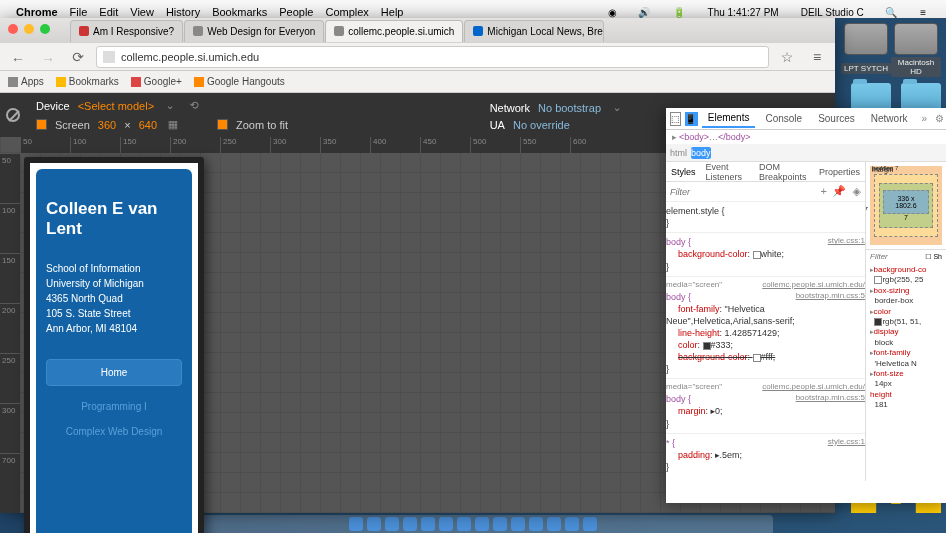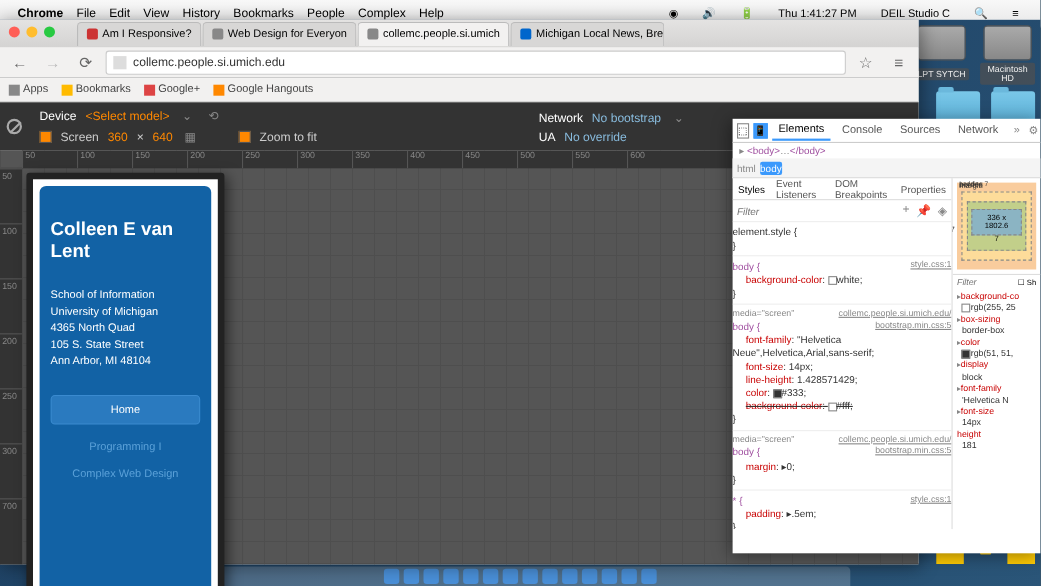--- a/index.html
+++ b/index.html
@@ -6,21 +6,21 @@
 body { background: #2b5876; width: 946px; height: 533px; overflow: hidden; position: relative; }
 
 
 .mac-menubar { background: linear-gradient(#f8f8f8,#e8e8e8); height: 18px; display: flex; align-items: center; font-size: 11px; padding: 12px 8px; border-bottom: 1px solid #ccc; }
 .mac-menubar .apple { margin-right: 8px; }
 .mac-menubar span { margin-right: 12px; cursor: default; }
 .mac-menubar .right { margin-left: auto; display: flex; align-items: center; gap: 10px; font-size: 10px; }
 
 
 .desktop { position: absolute; top: 18px; left: 0; right: 0; bottom: 0; background: linear-gradient(135deg, #1a3a5c, #2a5578); }
-.desktop-icons { position: absolute; right: 5px; top: 5px; display: flex; gap: 10px; }
+.desktop-icons { position: absolute; right: 5px; top: 5px; display: flex; }
 .desktop-icon { width: 50px; text-align: center; }
 .desktop-icon .icon-img { width: 44px; height: 32px; background: #888; border-radius: 4px; margin: 0 auto 2px; border: 1px solid #555; background: linear-gradient(#aaa,#888); }
 .desktop-icon .icon-label { font-size: 8px; color: #eee; background: rgba(80,80,80,.7); padding: 1px 3px; border-radius: 2px; display: inline-block; }
 .desktop-folders { position: absolute; right: 5px; top: 65px; display: flex; gap: 10px; }
 .folder { width: 40px; height: 30px; background: linear-gradient(#7ac7e8,#5ab0d8); border-radius: 3px; position: relative; }
 .folder::before { content:''; position: absolute; top: -4px; left: 2px; width: 14px; height: 5px; background: #6bb8dc; border-radius: 2px 2px 0 0; }
 
 
 .m-logo { position: absolute; right: 5px; bottom: 20px; width: 90px; height: 60px; }
 .m-logo .m-shape { width: 100%; height: 100%; background: #ffcb05; clip-path: polygon(0% 100%, 0% 20%, 18% 20%, 18% 0%, 35% 0%, 50% 50%, 65% 0%, 82% 0%, 82% 20%, 100% 20%, 100% 100%, 72% 100%, 72% 80%, 68% 80%, 68% 45%, 55% 85%, 45% 85%, 32% 45%, 32% 80%, 28% 80%, 28% 100%); }
@@ -364,21 +364,20 @@
           <div><span class="css-link">style.css:1</span><span class="css-selector">body {</span></div>
           <div><span class="css-prop">background-color</span>: <span class="css-swatch" style="background:#fff"></span><span class="css-val">white;</span></div>
           <div>}</div>
           <div style="border-top:1px solid #eee;margin:3px 0"></div>
           <div>
               <span class="css-link">collemc.people.si.umich.edu/</span>
             </div>
           <div class="css-media">media="screen"</div>
           <div><span class="css-link">bootstrap.min.css:5</span><span class="css-selector">body {</span></div>
           <div><span class="css-prop">font-family</span>: <span class="css-val">"Helvetica Neue",Helvetica,Arial,sans-serif;</span></div>
-          <div><span class="css-prop">font-size</span>: <span class="css-val">14px;</span></div>
           <div><span class="css-prop">line-height</span>: <span class="css-val">1.428571429;</span></div>
           <div><span class="css-prop">color</span>: <span class="css-swatch" style="background:#333"></span><span class="css-val">#333;</span></div>
           <div class="css-strike"><span class="css-prop">background-color</span>: <span class="css-swatch" style="background:#fff"></span><span class="css-val">#fff;</span></div>
           <div>}</div>
           <div style="border-top:1px solid #eee;margin:3px 0"></div>
           <div>
               <span class="css-link">collemc.people.si.umich.edu/</span>
             </div>
           <div class="css-media">media="screen"</div>
           <div><span class="css-link">bootstrap.min.css:5</span><span class="css-selector">body {</span></div>

